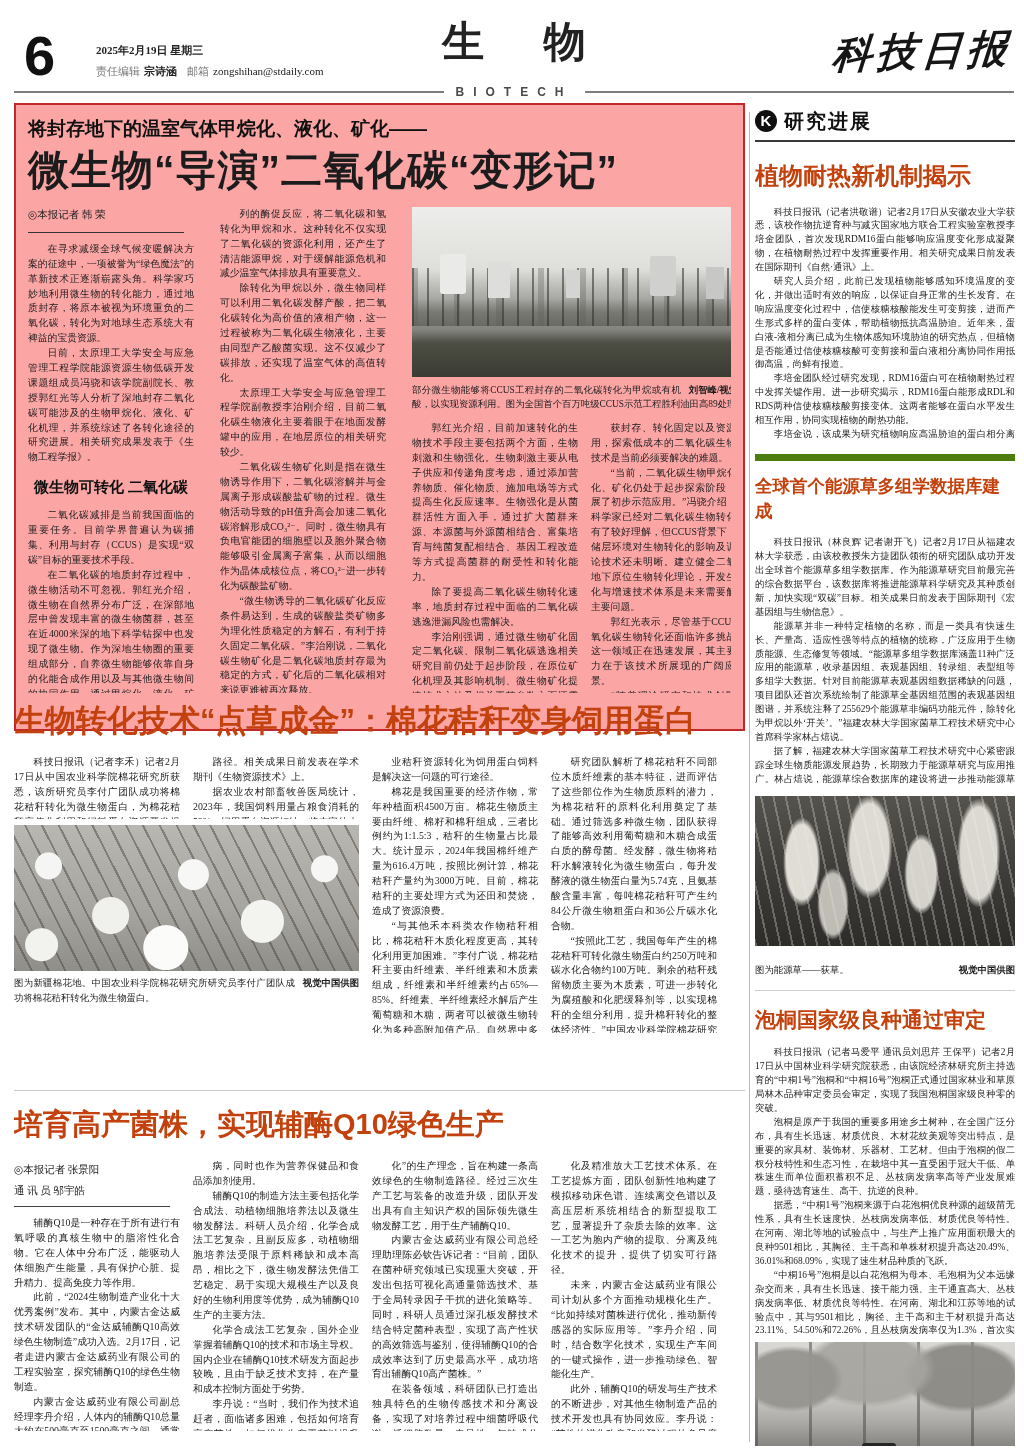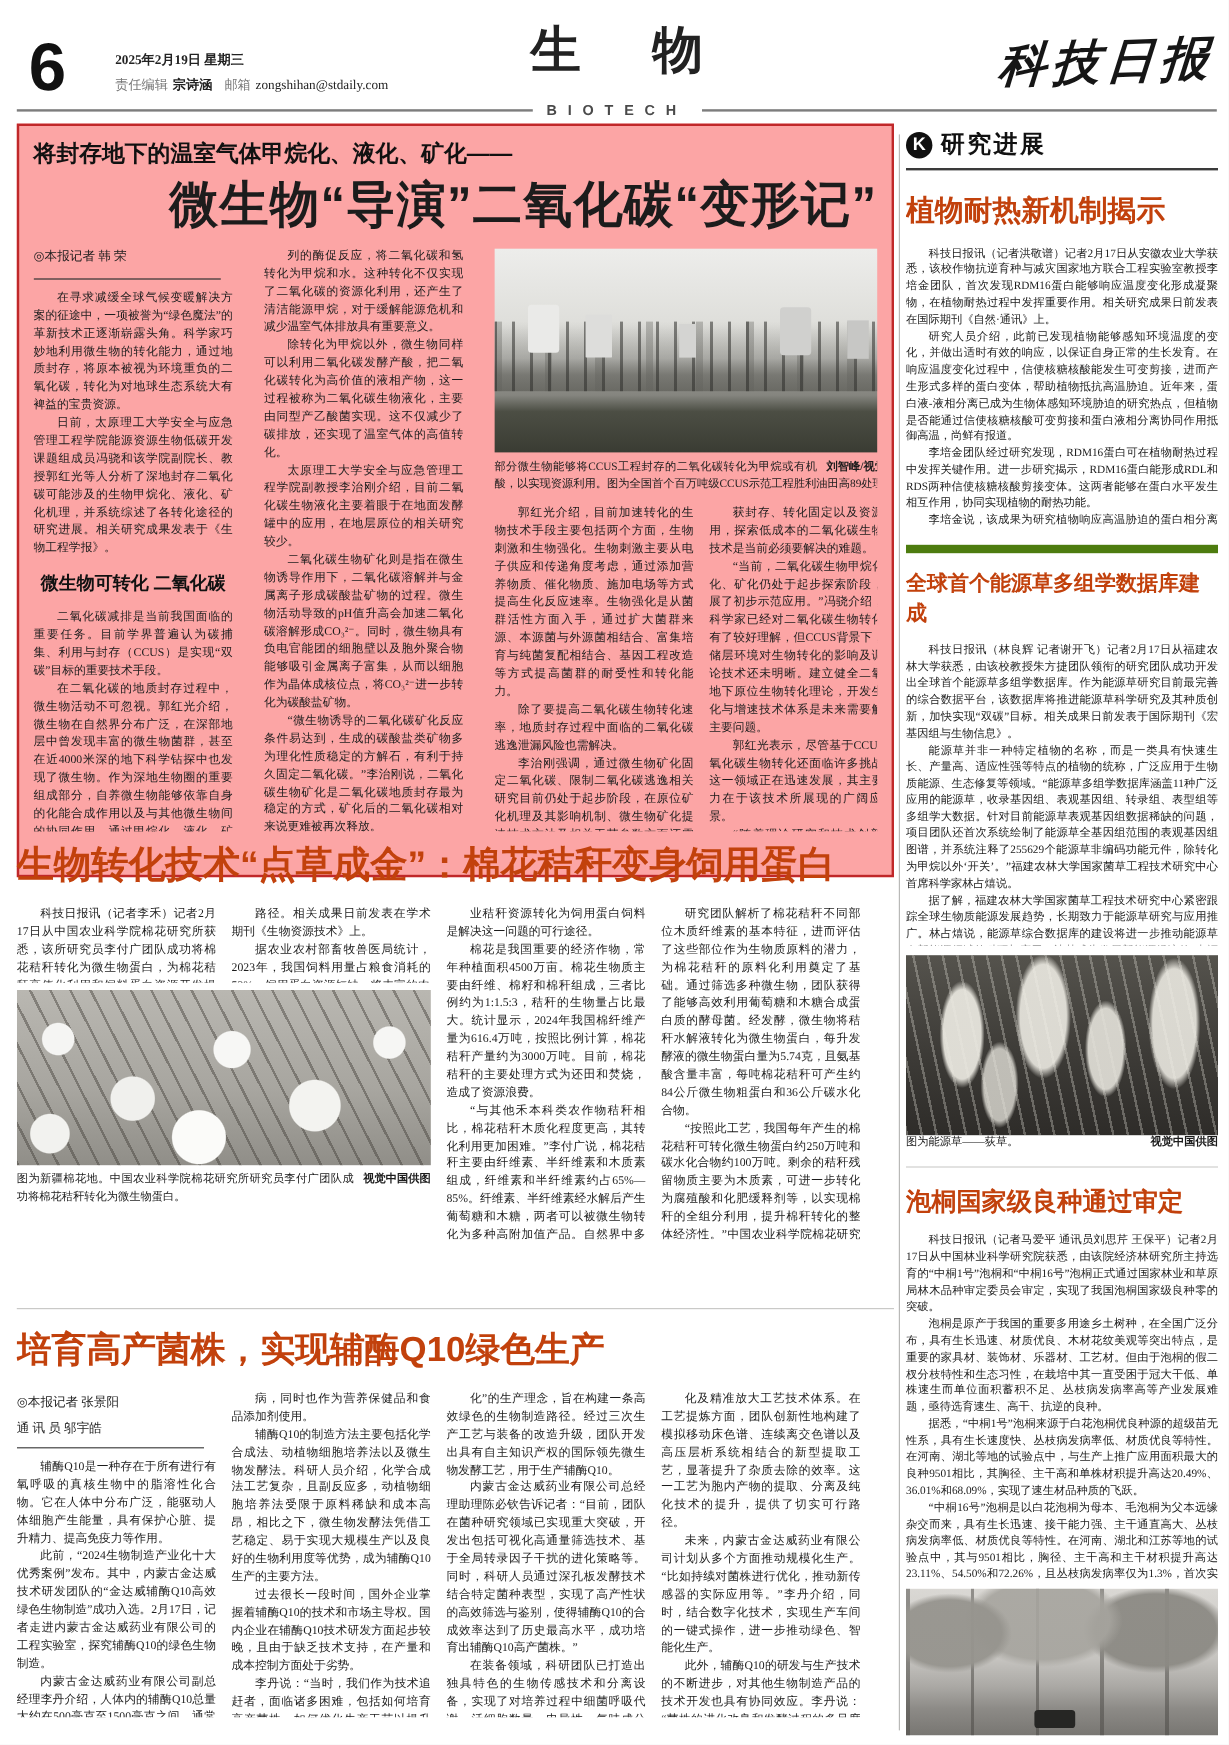--- a/index.html
+++ b/index.html
@@ -21,21 +21,21 @@
   .biotech{font:700 12px/1 "Liberation Sans",sans-serif;letter-spacing:9px;color:#4a4a4a;}
   
   .para{margin:0;text-indent:2em;text-align:justify;}
   .colfont{font-size:9.8px;line-height:1.52;}
   .sub{font:700 15px/1.4 "Liberation Sans","DejaVu Sans",sans-serif;text-align:center;padding:11px 4px;color:#111;}
   h2.headline,h3.headline{font-family:"Liberation Sans","DejaVu Sans",sans-serif;color:#c2410c;margin:0;}
   
   .main-box{position:absolute;left:14px;top:103px;width:703px;height:604px;border:2px solid #c0282a;
             padding:10px 12px;background:#fca5a5;}
   .kicker{font:700 19px/1.3 "Liberation Sans",sans-serif;color:#111;margin:2px 0 4px;}
-  .main-title{font:900 41px/1.2 "Liberation Sans","DejaVu Sans",sans-serif;letter-spacing:1px;margin:2px 0 12px;text-align:right;}
+  .main-title{font:900 41px/1.2 "Liberation Sans","DejaVu Sans",sans-serif;letter-spacing:1px;margin:2px 0 12px;}
   .main-body{display:flex;gap:26px;height:486px;overflow:hidden;}
   .mcol{width:166px;flex:none;overflow:hidden;}
   .byline{font-size:10.5px;padding-bottom:9px;margin-bottom:9px;border-bottom:1px solid #333;width:94%;}
   .main-right{width:345px;flex:none;display:flex;flex-direction:column;overflow:hidden;}
   .main-caption{font-size:9.4px;line-height:1.55;margin:6px 0 9px;text-align:justify;}
   .main-caption strong{float:right;margin-left:8px;}
   .main-right-cols{display:flex;gap:13px;flex:1;overflow:hidden;}
   
   .photo{width:100%;flex:none;position:relative;overflow:hidden;}
   .photo-ccus{height:170px;background:
@@ -97,21 +97,21 @@
   .rail-art{overflow:hidden;}
   .rail-a h3.headline{font-size:24px;font-weight:900;margin:16px 0 12px;}
   .rail-a .paras{height:236px;overflow:hidden;}
   .rail-b{border-top:7px solid #4d7c0f;margin-top:12px;padding-top:13px;}
   .rail-b h3.headline{font-size:17.5px;font-weight:900;margin:0 0 11px;}
   .rail-b .paras{height:252px;overflow:hidden;}
   .rail-c{border-top:1px solid #cfcfcd;margin-top:12px;padding-top:13px;}
   .rail-c h3.headline{font-size:21px;font-weight:900;margin:0 0 11px;}
   .rail-c .paras{height:288px;overflow:hidden;}
   .rail-photo-wrap{margin-top:8px;}
-  .rail-caption{display:flex;justify-content:space-between;gap:10px;font-size:9.4px;margin-top:0;}
+  .rail-caption{display:flex;justify-content:space-between;gap:10px;font-size:9.4px;margin-top:18px;}
   .rail-caption strong{white-space:nowrap;}
 </style>
 </head>
 <body>
 
 <div class="page">
 
   <div class="header">
     <div class="pagenum">6</div>
     <div class="dateblock">
@@ -235,21 +235,21 @@
         <div>
             <p class="para">辅酶Q10是一种存在于所有进行有氧呼吸的真核生物中的脂溶性化合物。它在人体中分布广泛，能驱动人体细胞产生能量，具有保护心脏、提升精力、提高免疫力等作用。</p>
             <p class="para">此前，“2024生物制造产业化十大优秀案例”发布。其中，内蒙古金达威技术研发团队的“金达威辅酶Q10高效绿色生物制造”成功入选。2月17日，记者走进内蒙古金达威药业有限公司的工程实验室，探究辅酶Q10的绿色生物制造。</p>
             <p class="para">内蒙古金达威药业有限公司副总经理李丹介绍，人体内的辅酶Q10总量大约在500毫克至1500毫克之间，通常20岁左右人体内的辅酶Q10含量会达到顶峰，之后便会逐渐减少。当人体内辅酶Q10的含量下降超过25%，发生疾病的风险就会增加。辅酶Q10被广泛应用于治疗心血管疾</p>
           </div>
       </div>
       <div class="mcol">
         <div>
             <p class="para">病，同时也作为营养保健品和食品添加剂使用。</p>
             <p class="para">辅酶Q10的制造方法主要包括化学合成法、动植物细胞培养法以及微生物发酵法。科研人员介绍，化学合成法工艺复杂，且副反应多，动植物细胞培养法受限于原料稀缺和成本高昂，相比之下，微生物发酵法凭借工艺稳定、易于实现大规模生产以及良好的生物利用度等优势，成为辅酶Q10生产的主要方法。</p>
-            <p class="para">过去很长一段时间，国外企业掌握着辅酶Q10的技术和市场主导权。国内企业在辅酶Q10技术研发方面起步较晚，且由于缺乏技术支持，在产量和成本控制方面处于劣势。</p>
+            <p class="para">化学合成法工艺复杂，国外企业掌握着辅酶Q10的技术和市场主导权。国内企业在辅酶Q10技术研发方面起步较晚，且由于缺乏技术支持，在产量和成本控制方面处于劣势。</p>
             <p class="para">李丹说：“当时，我们作为技术追赶者，面临诸多困难，包括如何培育高产菌株、如何优化生产工艺以提升发酵效率，以及如何有效提取和纯化以获得高品质产品等。”</p>
           </div>
       </div>
       <div class="mcol">
         <div>
             <p class="para">化”的生产理念，旨在构建一条高效绿色的生物制造路径。经过三次生产工艺与装备的改造升级，团队开发出具有自主知识产权的国际领先微生物发酵工艺，用于生产辅酶Q10。</p>
             <p class="para">内蒙古金达威药业有限公司总经理助理陈必钦告诉记者：“目前，团队在菌种研究领域已实现重大突破，开发出包括可视化高通量筛选技术、基于全局转录因子干扰的进化策略等。同时，科研人员通过深孔板发酵技术结合特定菌种表型，实现了高产性状的高效筛选与鉴别，使得辅酶Q10的合成效率达到了历史最高水平，成功培育出辅酶Q10高产菌株。”</p>
             <p class="para">在装备领域，科研团队已打造出独具特色的生物传感技术和分离设备，实现了对培养过程中细菌呼吸代谢、活细胞数量、电导性、气味成分以及氧化还原状态的实时监测。</p>
           </div>
       </div>

